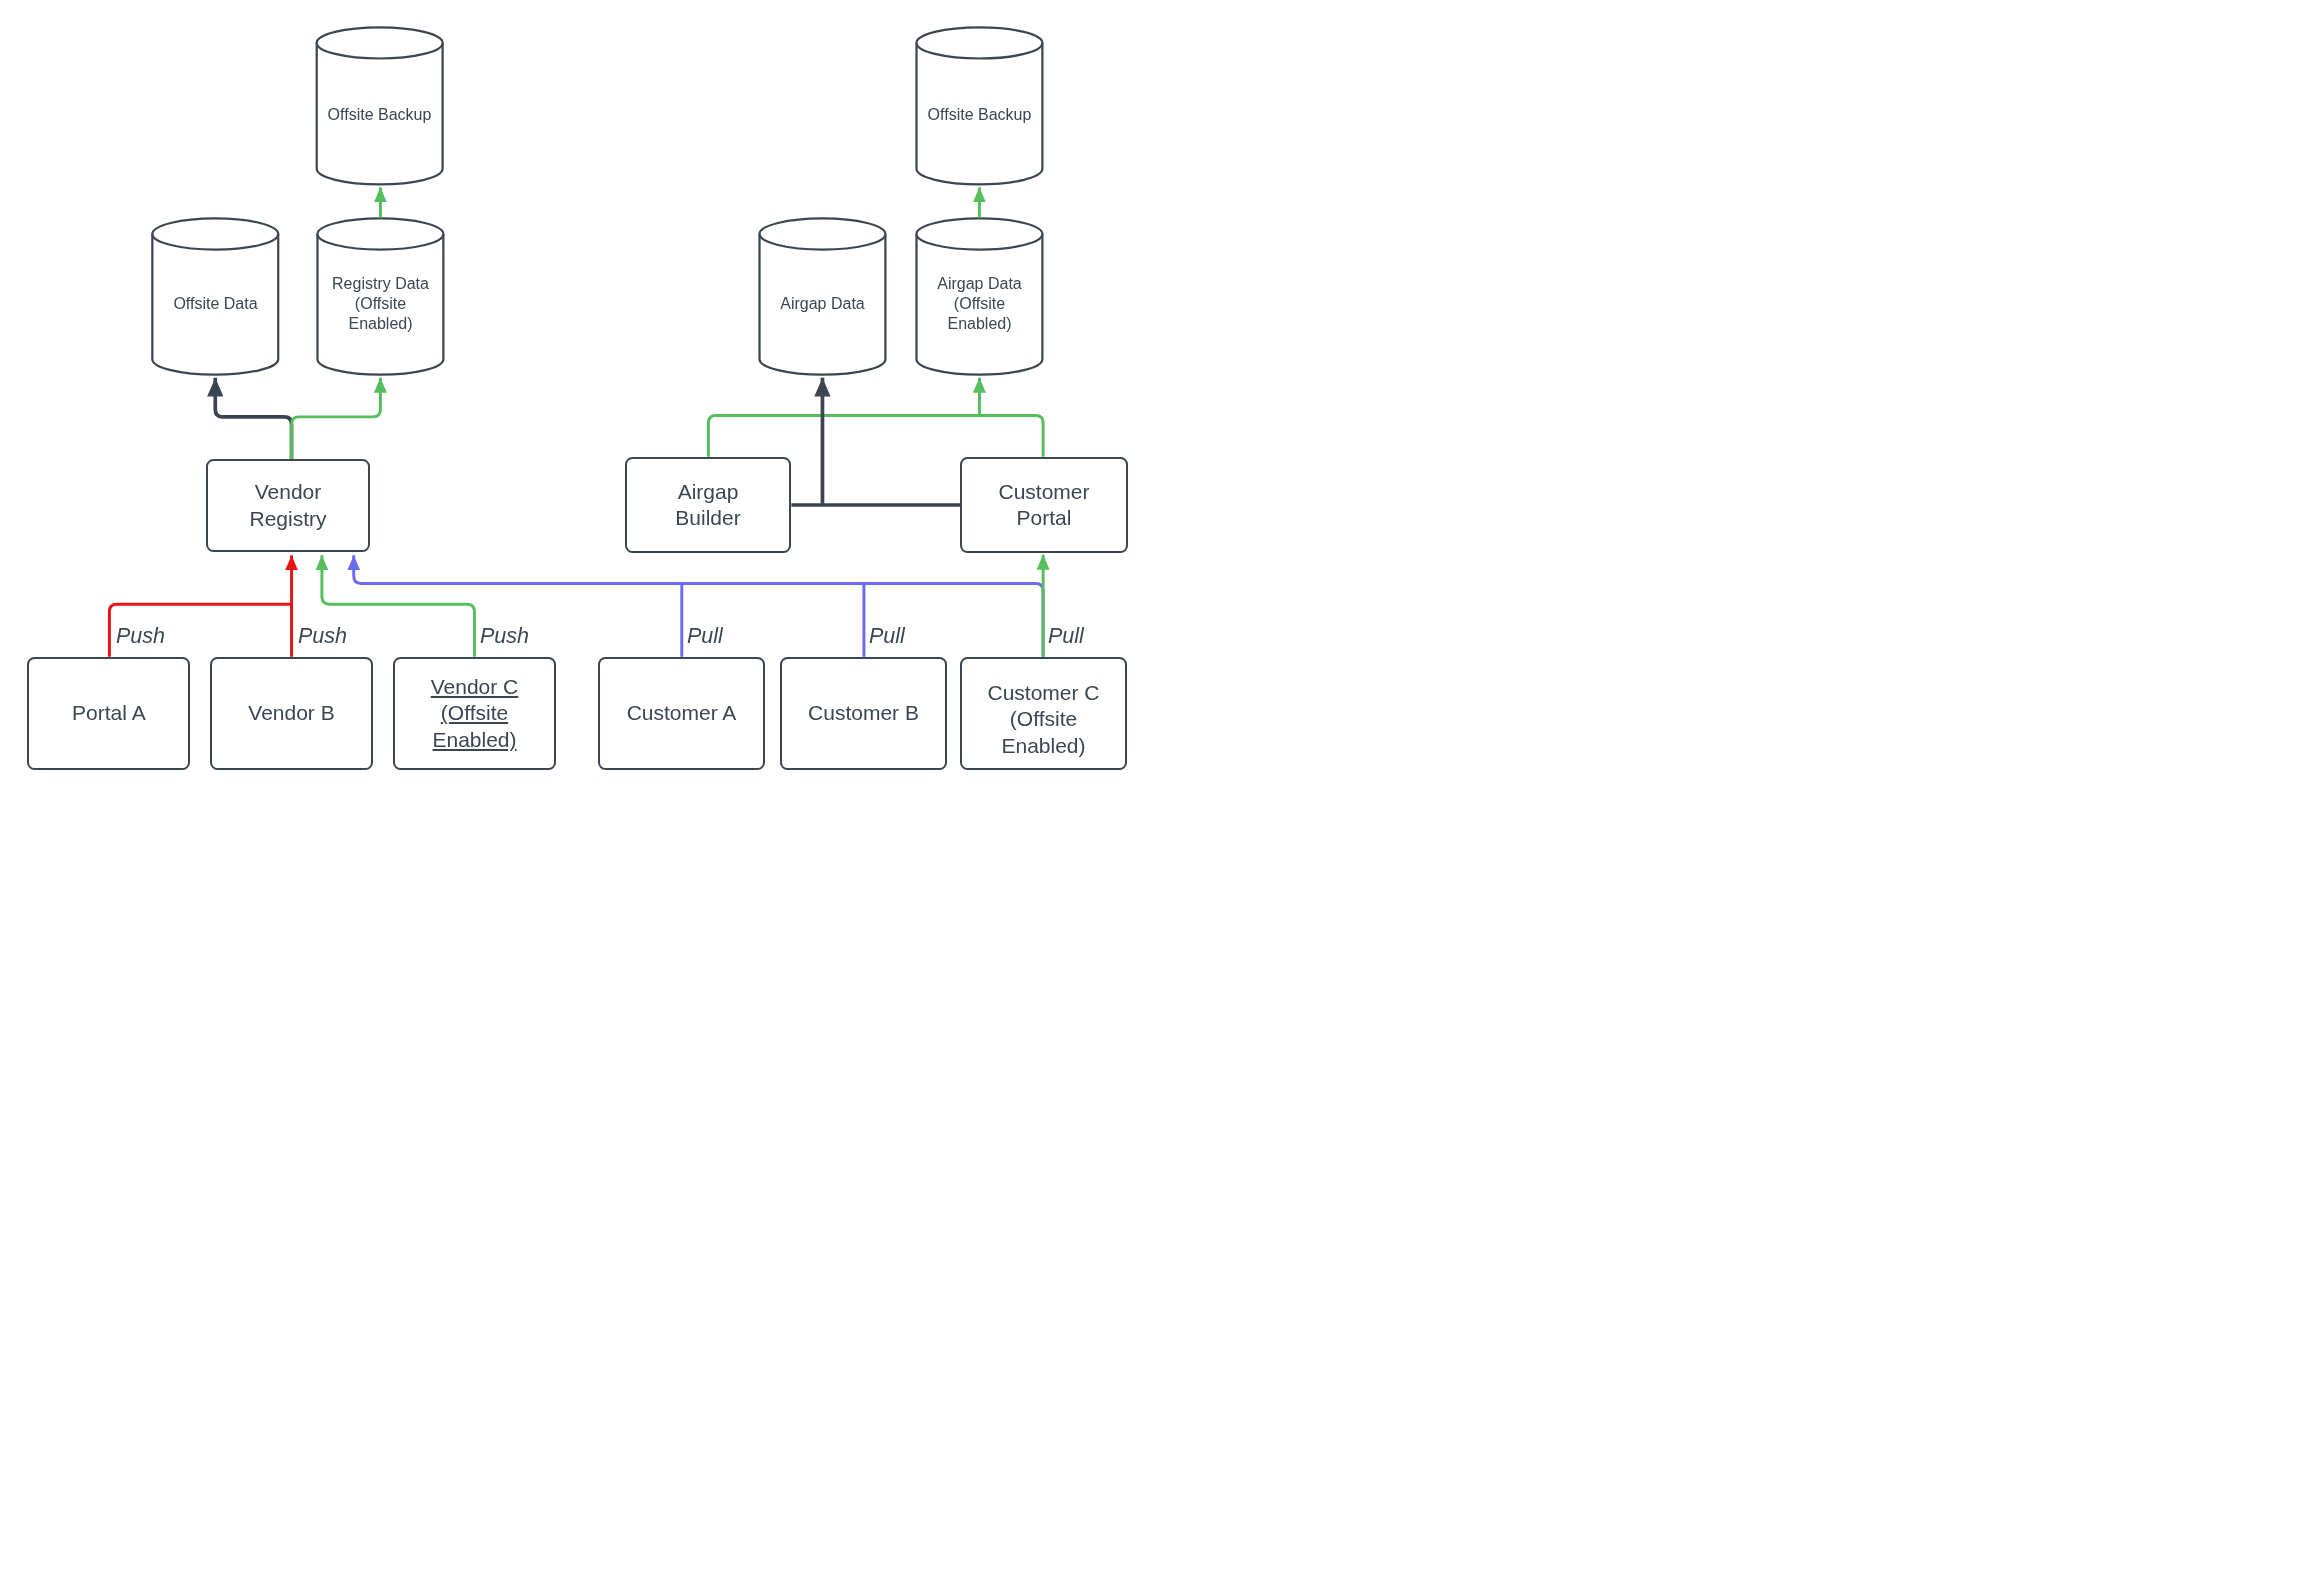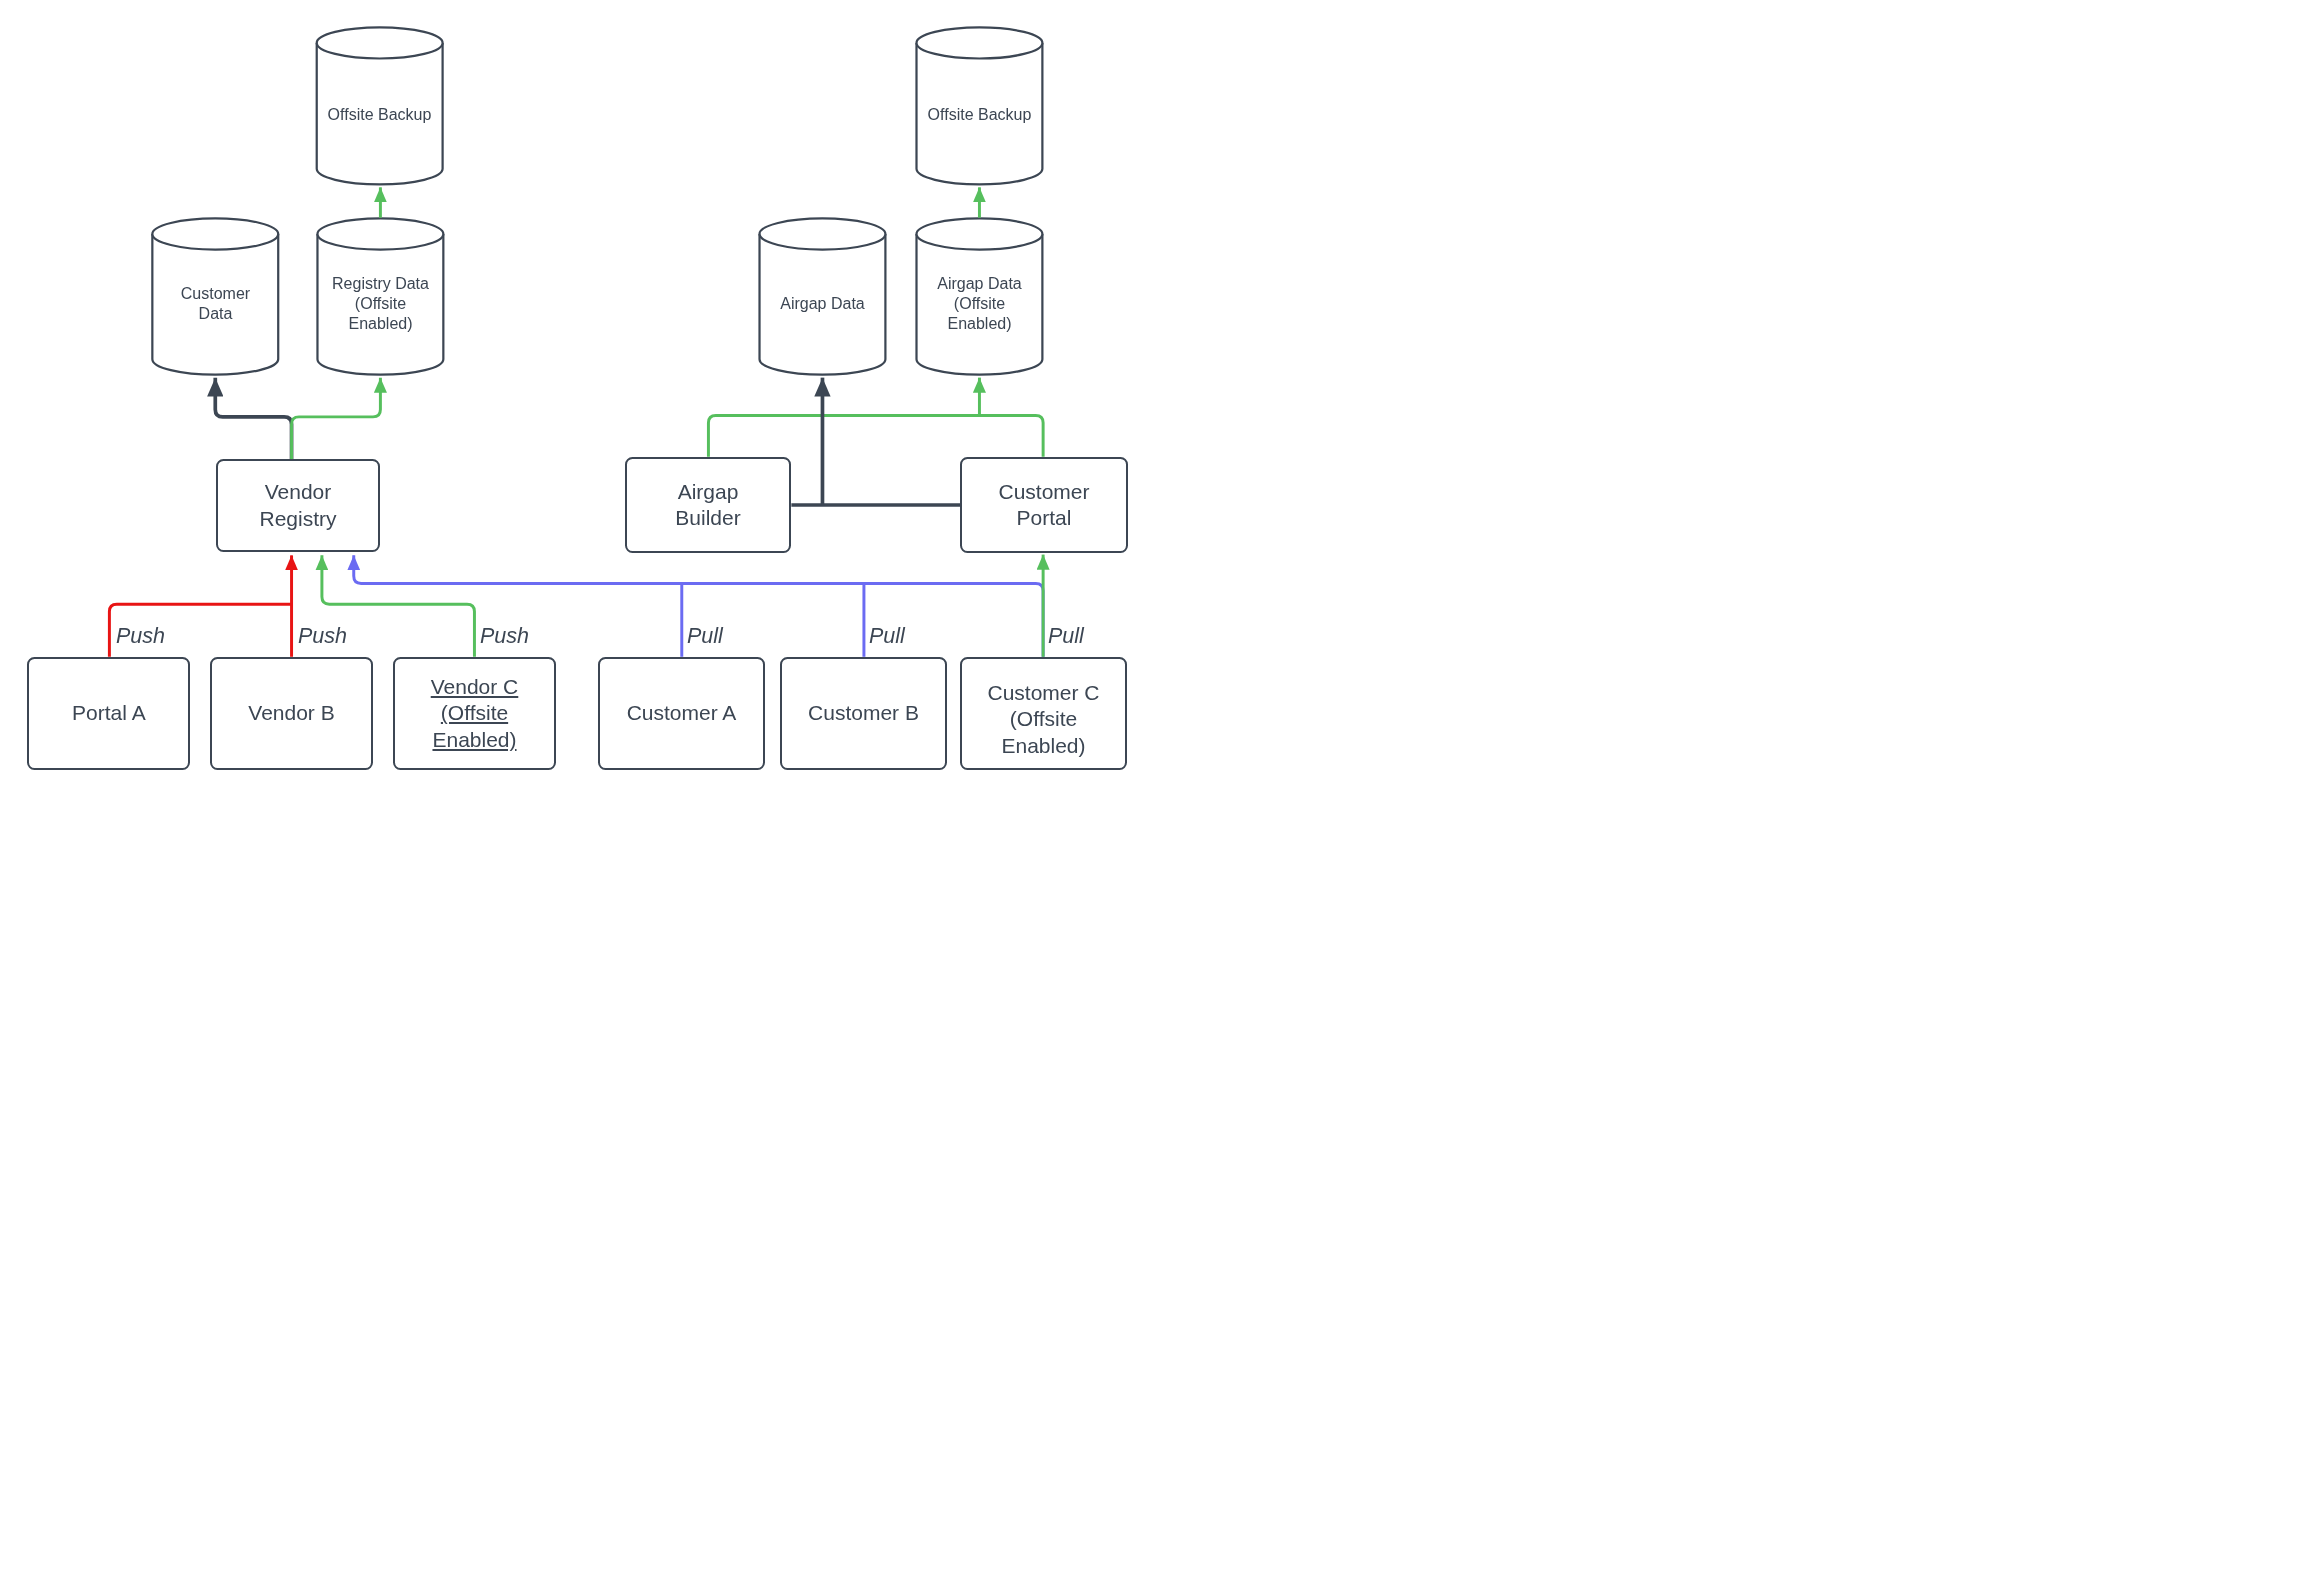--- a/index.html
+++ b/index.html
@@ -101,36 +101,36 @@
     <g stroke="#3c4653" stroke-width="5" fill="none">
       <path d="M1068,682 L1296,682"></path>
       <path d="M1110,682 L1110,510" marker-end="url(#arr-dark)"></path>
     </g>
   </svg>
 
   <div class="cyl-label" style="left:320px;top:52px;width:119px;height:126px;">
     <span class="lbl" style="max-width:104px;">Offsite Backup</span>
   </div>
   <div class="cyl-label" style="left:156px;top:233px;width:119px;height:141px;">
-    <span class="lbl" style="max-width:104px;">Customer Data</span>
+    <span class="lbl" style="max-width:104px;">Offsite Data</span>
   </div>
   <div class="cyl-label" style="left:321px;top:233px;width:119px;height:141px;">
     <span class="lbl" style="max-width:104px;">Registry Data (Offsite Enabled)</span>
   </div>
   <div class="cyl-label" style="left:763px;top:233px;width:119px;height:141px;">
     <span class="lbl" style="max-width:96px;">Airgap Data</span>
   </div>
   <div class="cyl-label" style="left:920px;top:233px;width:119px;height:141px;">
     <span class="lbl" style="max-width:104px;">Airgap Data (Offsite Enabled)</span>
   </div>
   <div class="cyl-label" style="left:920px;top:52px;width:119px;height:126px;">
     <span class="lbl" style="max-width:104px;">Offsite Backup</span>
   </div>
 
-  <div class="node" style="left:216px;top:459px;width:164px;height:93px;">
+  <div class="node" style="left:206px;top:459px;width:164px;height:93px;">
     <span class="lbl" style="max-width:126px;">Vendor Registry</span>
   </div>
   <div class="node" style="left:625px;top:457px;width:166px;height:96px;">
     <span class="lbl" style="max-width:126px;">Airgap Builder</span>
   </div>
   <div class="node" style="left:960px;top:457px;width:168px;height:96px;">
     <span class="lbl" style="max-width:133px;">Customer Portal</span>
   </div>
 
   <div class="node" style="left:27.4px;top:657px;width:163px;height:113px;">

